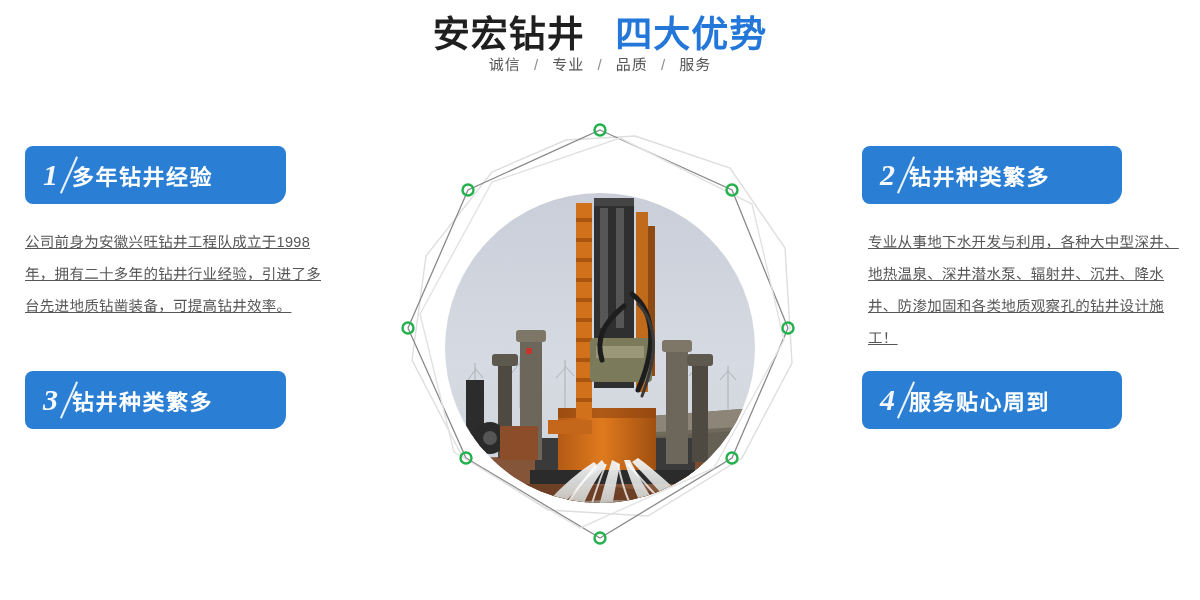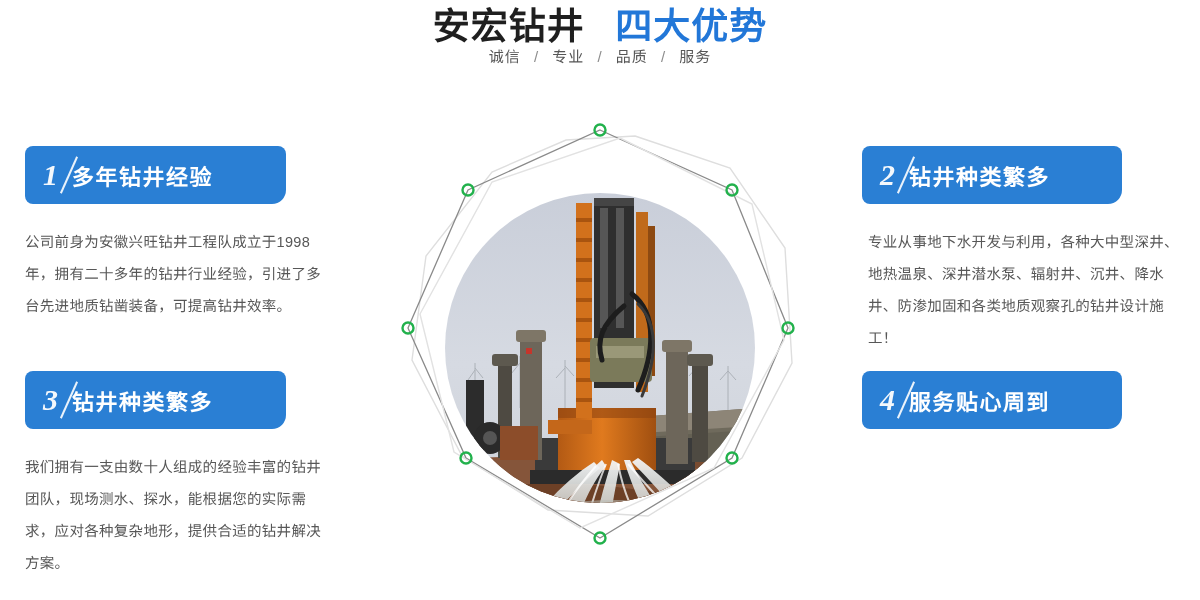--- a/index.html
+++ b/index.html
@@ -20,21 +20,21 @@
 
   
   .header {
     position: absolute;
     left: 0;
     top: 0;
     width: 1200px;
     text-align: center;
   }
   .title-row {
-    margin-top: 8px;
+    margin-top: 16px;
     line-height: 1;
     white-space: nowrap;
   }
   .title-main,
   .title-accent {
     font-size: 37px;
     font-weight: 700;
     letter-spacing: 1px;
     vertical-align: baseline;
   }
@@ -118,20 +118,21 @@
     letter-spacing: 1.5px;
     white-space: nowrap;
   }
 
   .card-body {
     margin-top: 22px;
     font-size: 14.5px;
     line-height: 32px;
     color: #575757;
     letter-spacing: .3px;
+    text-decoration: underline;
   }
   .card-left .card-body  { margin-left: 25px; width: 310px; }
   .card-right .card-body { margin-left: 8px;  width: 320px; }
 
   
   .center-graphic {
     position: absolute;
     left: 380px;
     top: 108px;
     width: 440px;
@@ -164,21 +165,20 @@
     <span class="badge-title">多年钻井经验</span>
   </div>
   <div class="card-body">公司前身为安徽兴旺钻井工程队成立于1998年，拥有二十多年的钻井行业经验，引进了多台先进地质钻凿装备，可提高钻井效率。</div>
 </div>
 
 <div class="card card-left card-3">
   <div class="badge">
     <span class="badge-num">3</span>
     <span class="badge-title">钻井种类繁多</span>
   </div>
-  <div class="card-body">我们拥有一支由数十人组成的经验丰富的钻井团队，现场测水、探水，能根据您的实际需求，应对各种复杂地形，提供合适的钻井解决方案。</div>
 </div>
 
 <div class="card card-right card-2">
   <div class="badge">
     <span class="badge-num">2</span>
     <span class="badge-title">钻井种类繁多</span>
   </div>
   <div class="card-body">专业从事地下水开发与利用，各种大中型深井、地热温泉、深井潜水泵、辐射井、沉井、降水井、防渗加固和各类地质观察孔的钻井设计施工！</div>
 </div>
 

